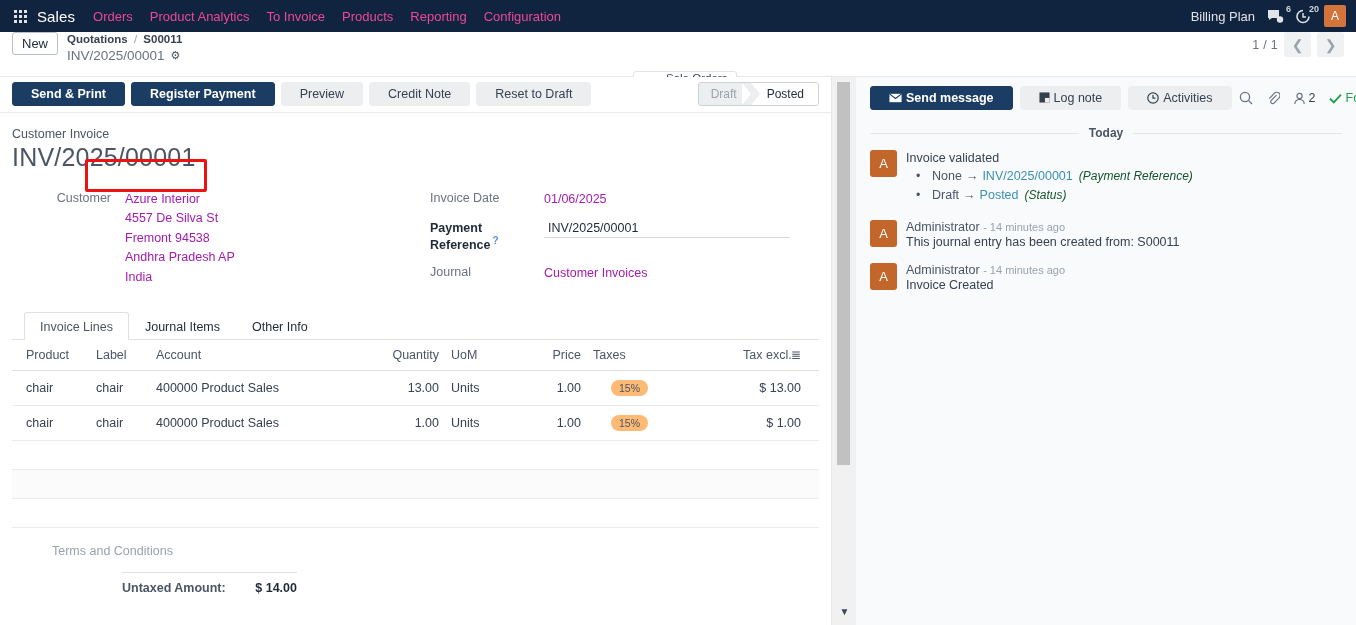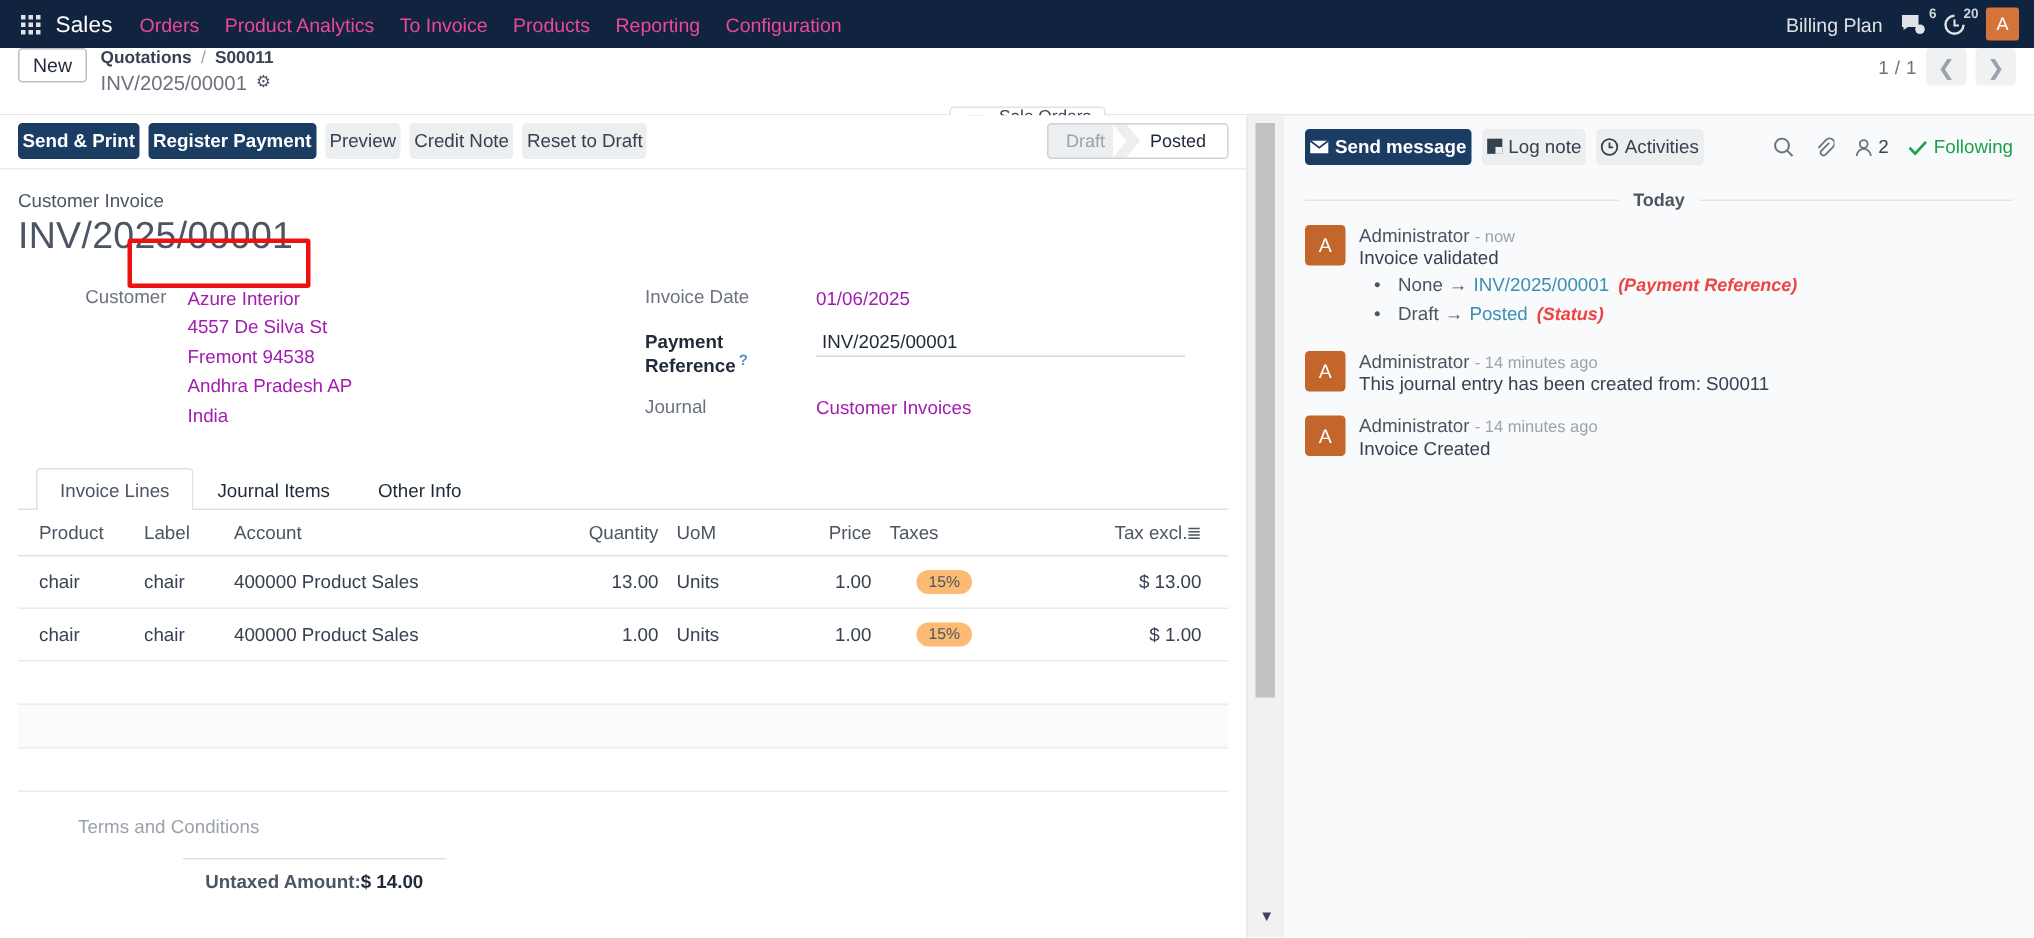--- a/index.html
+++ b/index.html
@@ -69,21 +69,21 @@
   
   .body-wrap { display: flex; height: 548px; background: #fff; }
 
   
   .form-pane { width: 831px; position: relative; background: #fff; }
 
   .statusbar-row {
     display: flex; align-items: center; padding: 8px 12px 9px 12px; background: #fff;
     border-bottom: 1px solid #e9ebed; height: 36px;
   }
-  .btn { font-size: 12.5px; border-radius: 3px; padding: 4px 2px; cursor: pointer; white-space: nowrap; }
+  .btn { font-size: 12.5px; border-radius: 3px; padding: 4px 18px; cursor: pointer; white-space: nowrap; }
   .btn-primary { background: #1b3c63; color: #fff; border: 1px solid #1b3c63; font-weight: 700; }
   .btn-secondary { background: #eceeef; color: #374151; border: 1px solid #eceeef; }
   .btns-left { display: flex; align-items: center; gap: 6px; }
 
   .hl-box {
     position: absolute; left: 85px; top: 82px; width: 122px; height: 33px;
     border: 3px solid #ee1111; border-radius: 2px; pointer-events: none; z-index: 30;
   }
 
   .statuses { margin-left: auto; display: flex; align-items: stretch; height: 24px;
@@ -150,21 +150,21 @@
     border-radius: 9px; padding: 2px 8px; margin-left: 18px;
   }
   .opt-ico { float: right; color: #4b5563; font-size: 12px; cursor: pointer; margin-left: 6px; }
   tr.empty td { height: 29px; }
   tr.empty.alt td { background: #fbfbfc; }
 
   .terms {
     font-size: 12.5px; color: #9aa2ab; padding: 16px 0 0 40px;
   }
   .totals { margin-top: 14px; margin-left: 110px; width: 175px; border-top: 1px solid #dee1e4; padding-top: 6px; }
-  .tot-row { display: flex; justify-content: center; font-size: 12.5px; padding: 2px 0; }
+  .tot-row { display: flex; justify-content: space-between; font-size: 12.5px; padding: 2px 0; }
   .tot-row .tl { color: #4b5563; }
   .tot-row .tv { color: #1f2937; }
   .tot-row.bold .tl, .tot-row.bold .tv { font-weight: 700; }
 
   
   .scroll-col {
     width: 25px; background: #f1f1f1; border-left: 1px solid #e5e7e9; position: relative; flex-shrink: 0;
   }
   .scroll-thumb {
     position: absolute; left: 5px; top: 5px; width: 13px; height: 383px;
@@ -196,21 +196,21 @@
   .msg-hdr { font-size: 12.5px; color: #4b5563; }
   .msg-hdr .author { color: #4b5563; cursor: pointer; }
   .msg-hdr .time { font-size: 11px; color: #9aa2ab; }
   .msg-text { font-size: 12.5px; color: #374151; margin-top: 1px; }
   .track-list { list-style: none; margin-top: 2px; }
   .track-list li { font-size: 12.5px; color: #374151; position: relative; padding-left: 26px; line-height: 1.55; }
   .track-list li::before { content: "•"; position: absolute; left: 10px; color: #4b5563; }
   .tv-old { color: #4b5563; }
   .tv-arrow { color: #4b5563; margin: 0 4px; }
   .tv-new { color: #3b8fb3; }
-  .tv-field { color: #ef4444; font-style: italic; margin-left: 6px; font-size: 12px; font-weight: bold; }
+  .tv-field { color: #14532d; font-style: italic; margin-left: 6px; font-size: 12px; }
 </style>
 </head>
 <body>
 
 <div class="navbar">
   <div class="apps-grid">
     <i></i>
       <i></i>
       <i></i>
       <i></i>
@@ -468,24 +468,20 @@
 
     <div class="day-sep">
       <span class="ln"></span>
       <span class="lbl">Today</span>
       <span class="ln"></span>
     </div>
 
     <div class="msg">
       <div class="msg-avatar">A</div>
       <div class="msg-body">
-        <div class="msg-hdr">
-          <span class="author">Administrator</span>
-          <span class="time">- now</span>
-        </div>
         <div class="msg-text">Invoice validated</div>
         <ul class="track-list">
           <li>
             <span class="tv-old">None</span><span class="tv-arrow">→</span><span class="tv-new">INV/2025/00001</span><span class="tv-field">(Payment Reference)</span>
           </li>
           <li>
             <span class="tv-old">Draft</span><span class="tv-arrow">→</span><span class="tv-new">Posted</span><span class="tv-field">(Status)</span>
           </li>
         </ul>
       </div>

